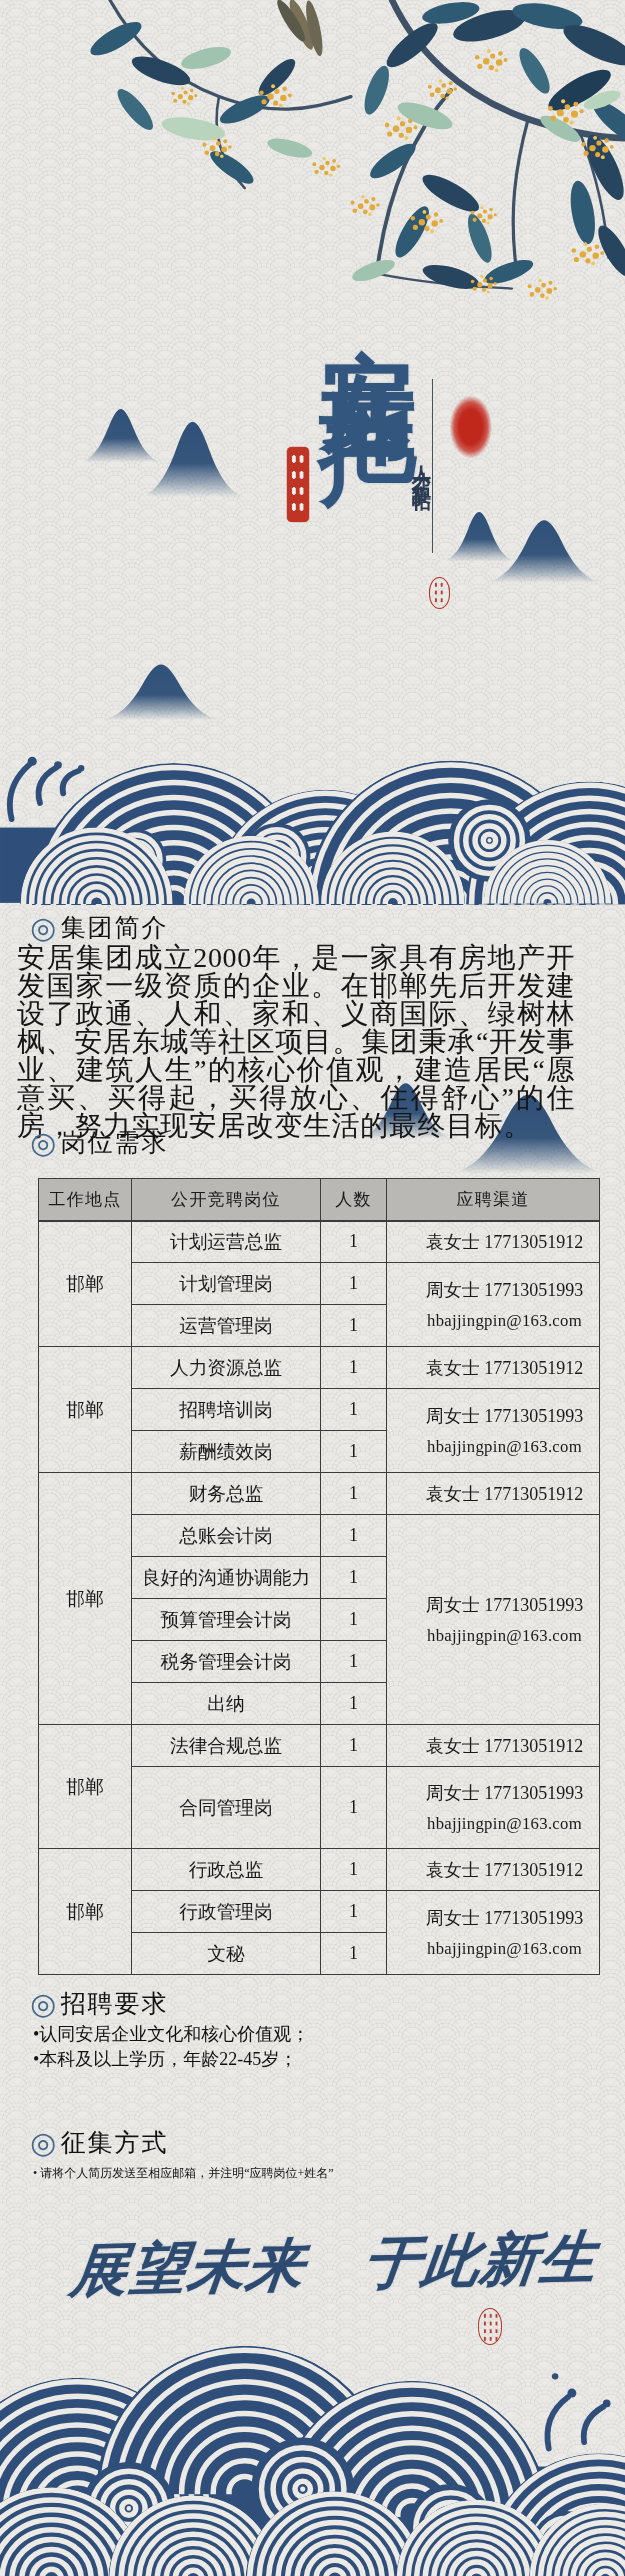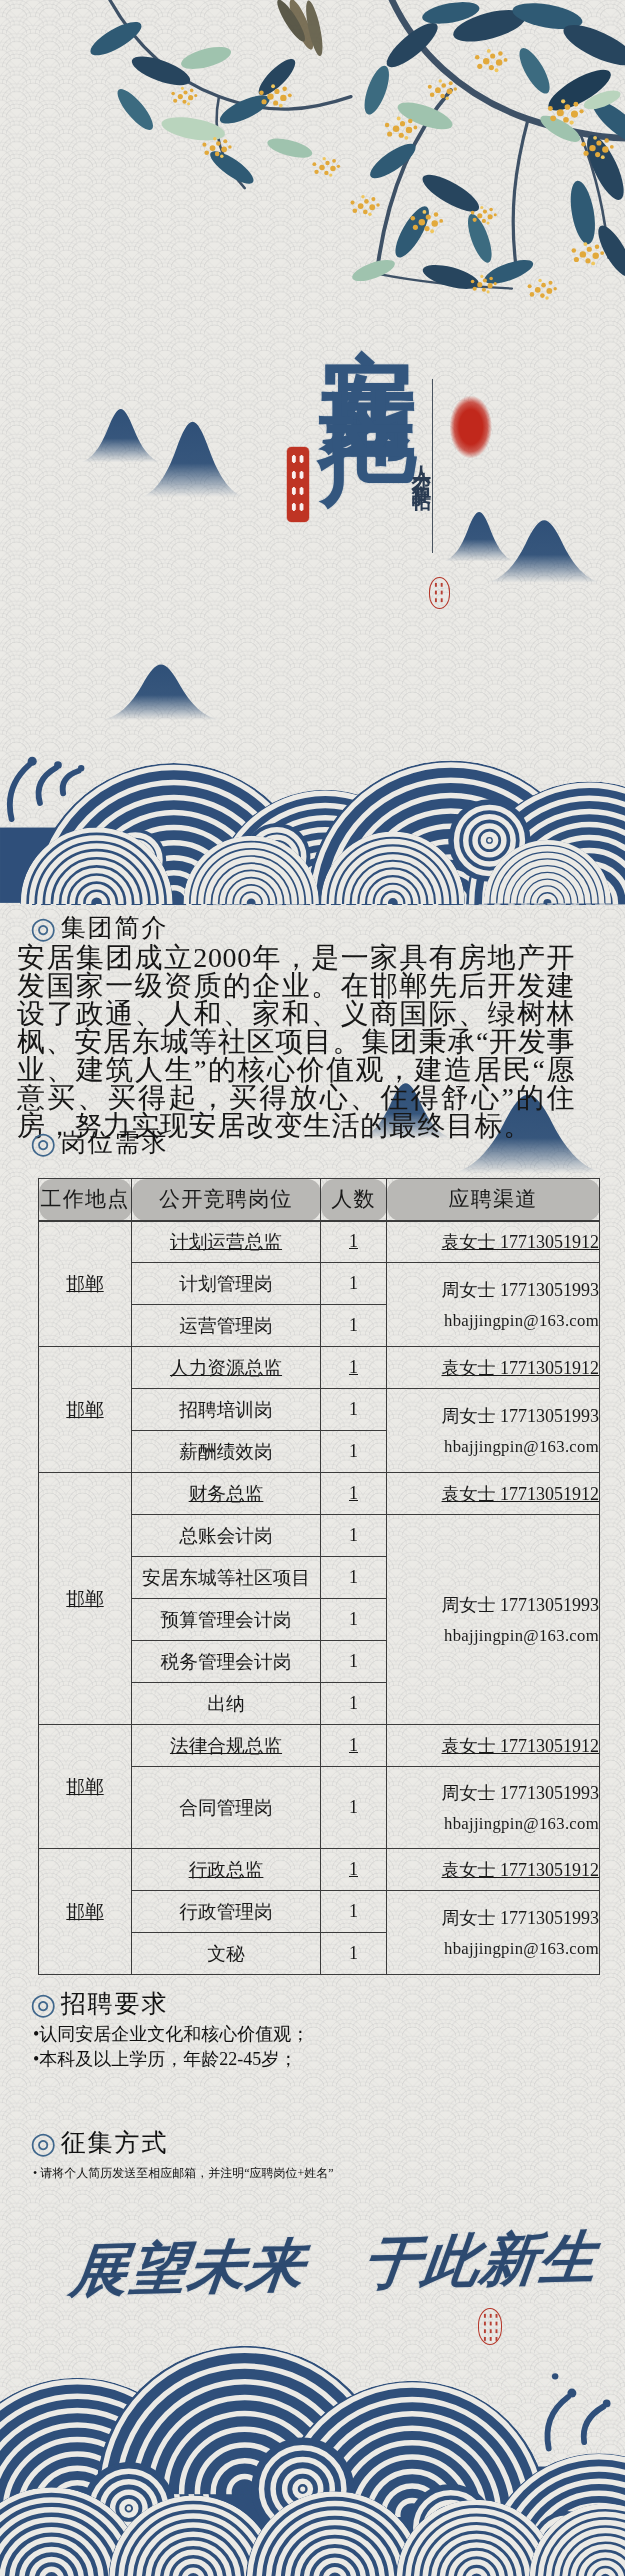--- a/index.html
+++ b/index.html
@@ -42,28 +42,28 @@
     text-align:justify;letter-spacing:0.6px;}
 
   .bullets{left:33px;top:2022px;width:567px;font-size:18px;line-height:24.5px;color:#111;font-family:Liberation Serif, serif;}
   .bullets div{white-space:nowrap;}
   .method-line{left:33px;top:2161px;width:580px;font-size:12px;line-height:24.5px;color:#111;white-space:nowrap;}
 
   
   .tbl{position:absolute;left:38px;top:1178px;z-index:1;border-collapse:collapse;table-layout:fixed;width:560px;
     font-size:18.7px;color:#1a1a1a;}
   .tbl th,.tbl td{border:0.6px solid #3b3b3b;padding:0;vertical-align:middle;text-align:center;overflow:hidden;}
-  .tbl thead th{background:#b9b8b5;height:39px;font-weight:400;font-size:21px;letter-spacing:1.3px;
-    border-bottom:2.6px double #3b3b3b;border-radius:14px;}
+  .tbl thead th{background:#b9b8b5;height:39px;font-weight:400;font-size:17px;letter-spacing:1.3px;
+    border-bottom:2.6px double #3b3b3b;}
   .tbl{border:1.3px solid #333;}
   .tbl tr{height:42px;}
   .tbl tr.tall{height:82px;}
-  .tbl tr.gtop td{border-top:1.3px solid #333;text-decoration:underline;}
+  .tbl tr.gtop td{border-top:1.3px solid #333;}
   .col-loc{width:93px;} .col-pos{width:189px;} .col-cnt{width:66px;} .col-ch{width:213px;}
-  .tbl td.contact{text-align:right;padding-left:23px;font-size:18px;}
+  .tbl td.contact{text-align:center;padding-left:23px;font-size:18px;}
   .tbl td.contact .email{font-size:16.7px;letter-spacing:0.3px;margin-top:9px;}
   .tbl td.cnt{font-size:18px;}
 
   .slogan{left:72px;top:2227px;width:489px;font-size:57px;font-weight:700;color:#2d4a70;
     letter-spacing:1.3px;white-space:nowrap;transform:skewX(-8deg) rotate(-1.5deg);
     text-shadow:0 0 1.3px rgba(45,74,112,.5);font-style:italic;}
 </style>
 </head>
 <body>
 
@@ -336,21 +336,21 @@
       </tr>
       <tr>
         <td>总账会计岗</td>
         <td class="cnt">1</td>
         <td rowspan="5" class="contact">
           <div>周女士  17713051993</div>
           <div class="email">hbajjingpin@163.com</div>
         </td>
       </tr>
       <tr>
-        <td>安居东城等社区项目</td>
+        <td>良好的沟通协调能力</td>
         <td class="cnt">1</td>
       </tr>
       <tr>
         <td>预算管理会计岗</td>
         <td class="cnt">1</td>
       </tr>
       <tr>
         <td>税务管理会计岗</td>
         <td class="cnt">1</td>
       </tr>

